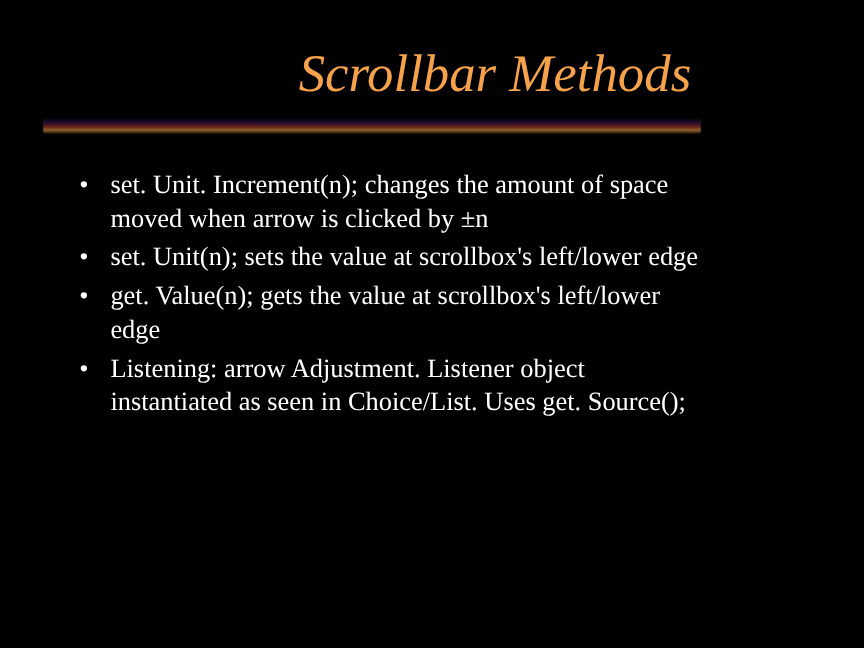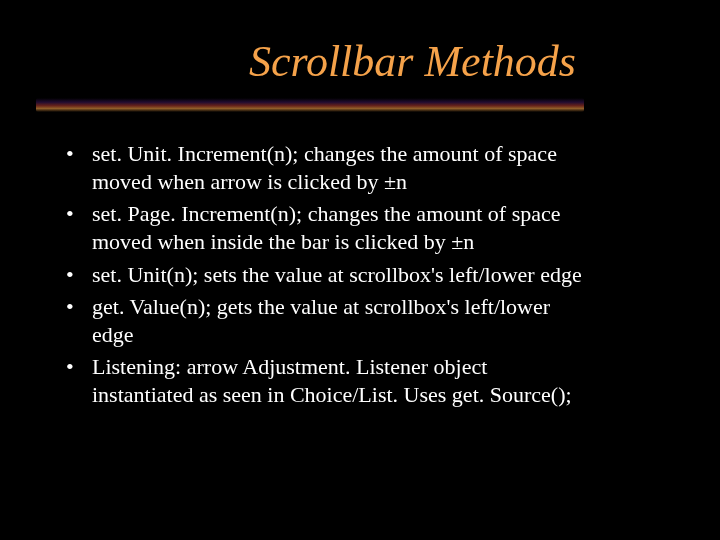--- a/index.html
+++ b/index.html
@@ -79,20 +79,19 @@
 
 <div class="slide">
 
   <div class="title">Scrollbar Methods</div>
 
   <div class="underline"></div>
 
   <div class="body">
     <ul>
       <li><span>set. Unit. Increment(n);  changes the amount of space moved when arrow is clicked by ±n</span></li>
-      <li><span>set. Page. Increment(n);  changes the amount of space moved when inside the bar is clicked by ±n</span></li>
       <li><span>set. Unit(n);  sets the value at scrollbox's left/lower edge</span></li>
       <li><span>get. Value(n);  gets the value at scrollbox's left/lower edge</span></li>
       <li><span>Listening:  arrow Adjustment. Listener object instantiated as seen in Choice/List.  Uses get. Source();</span></li>
     </ul>
   </div>
 
 </div>
 
 </body></html>

